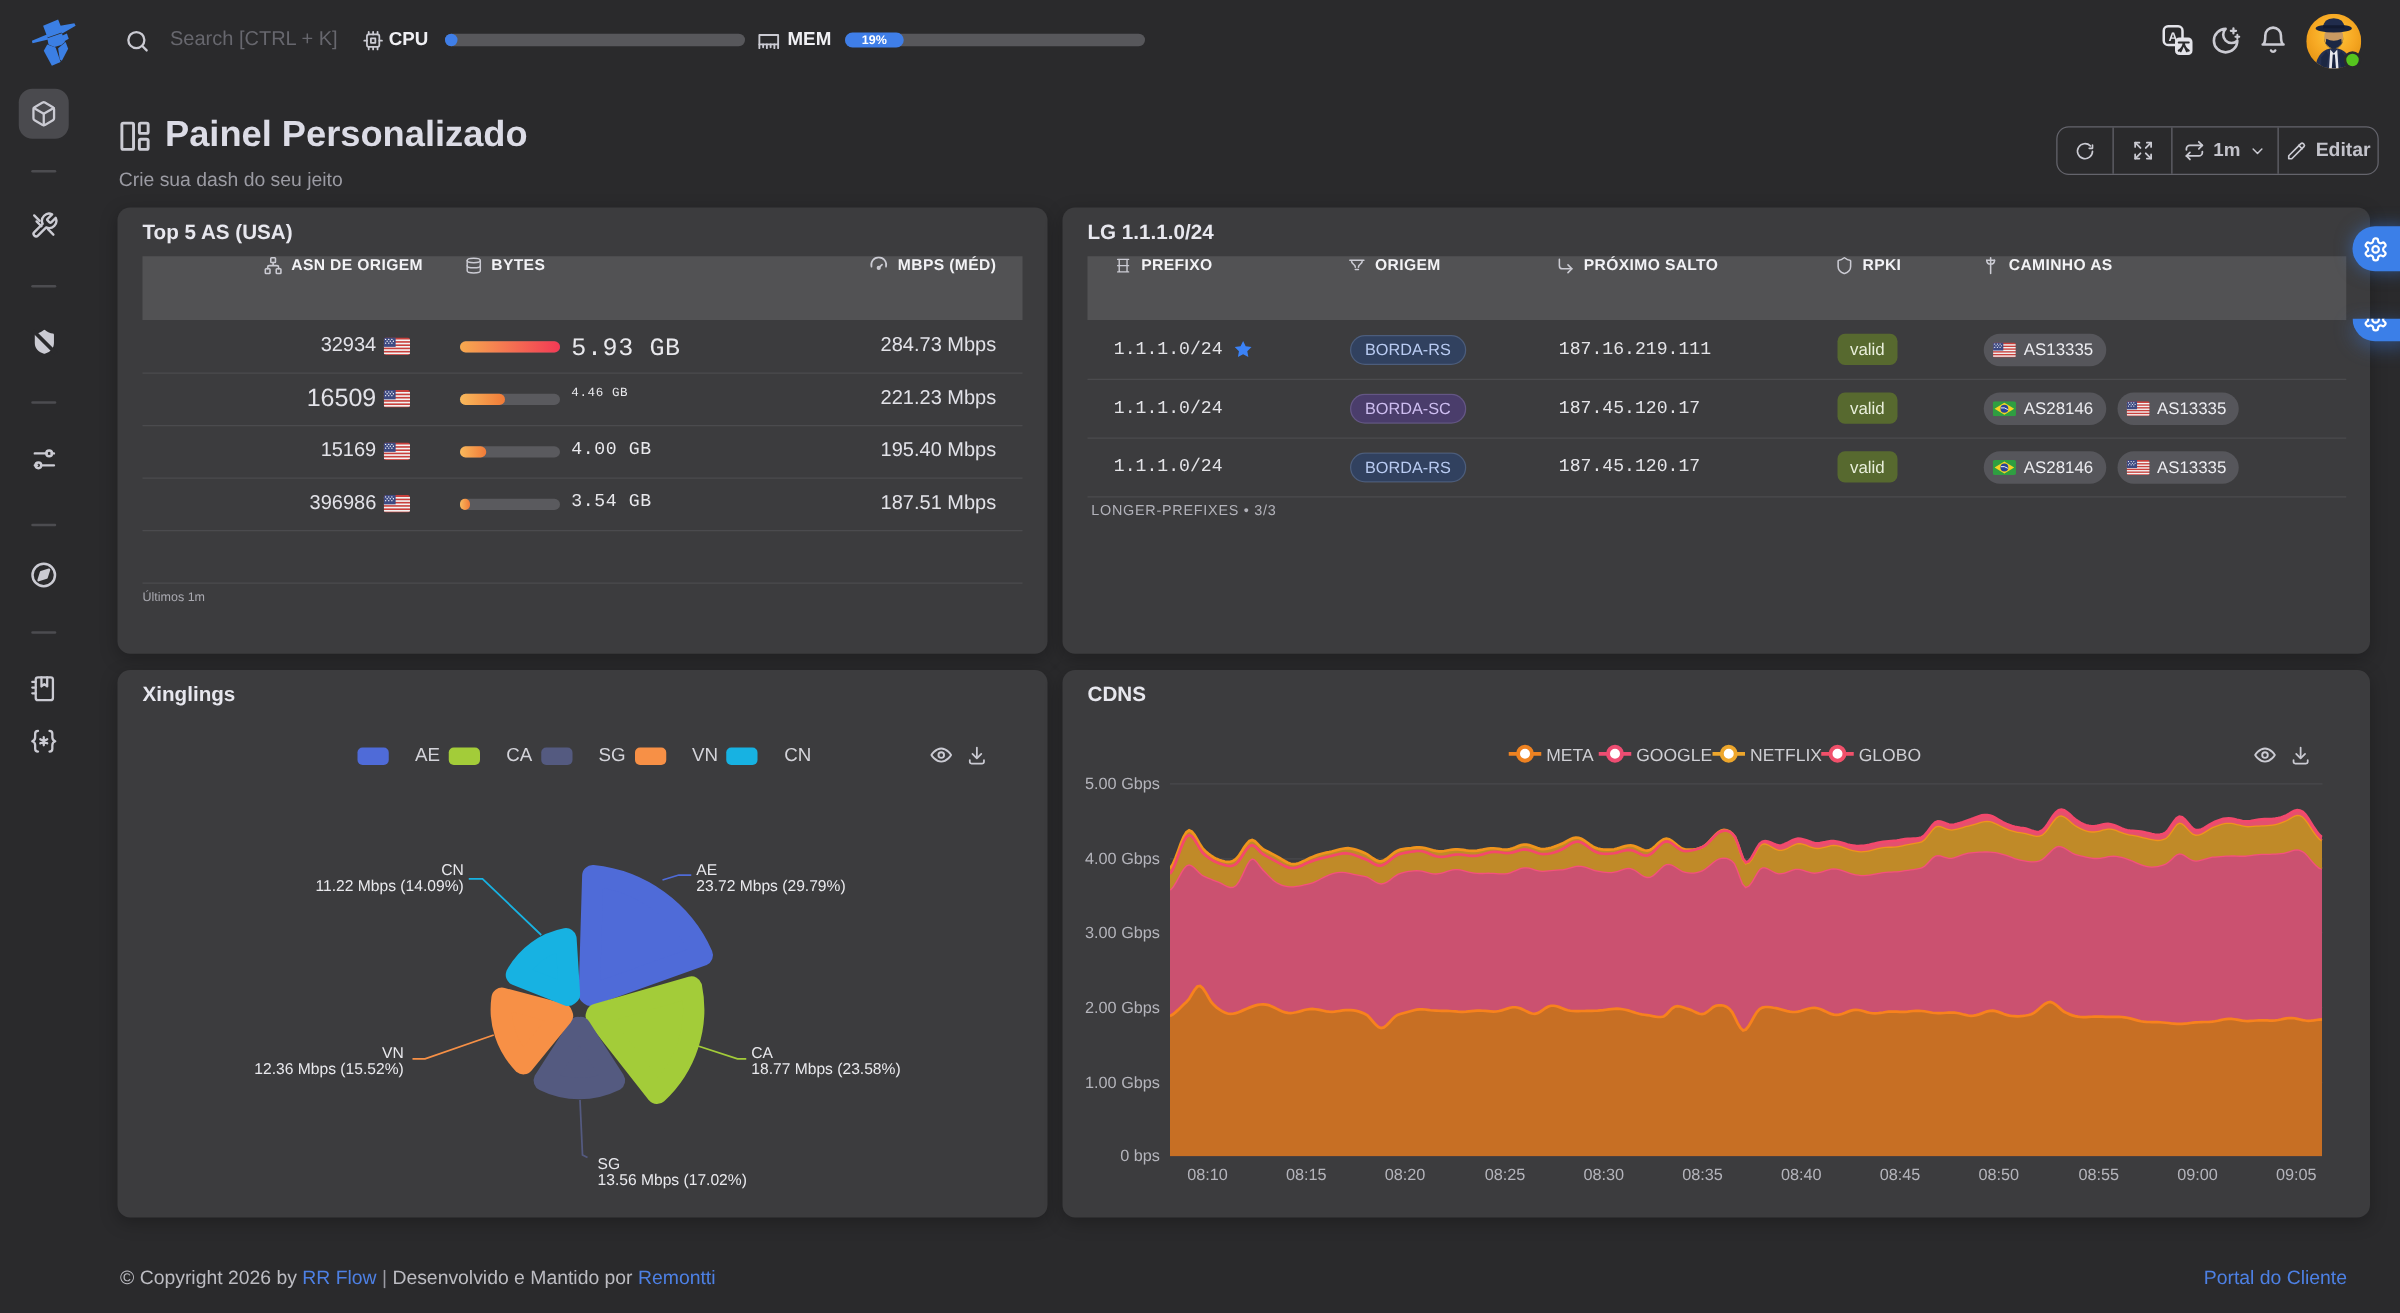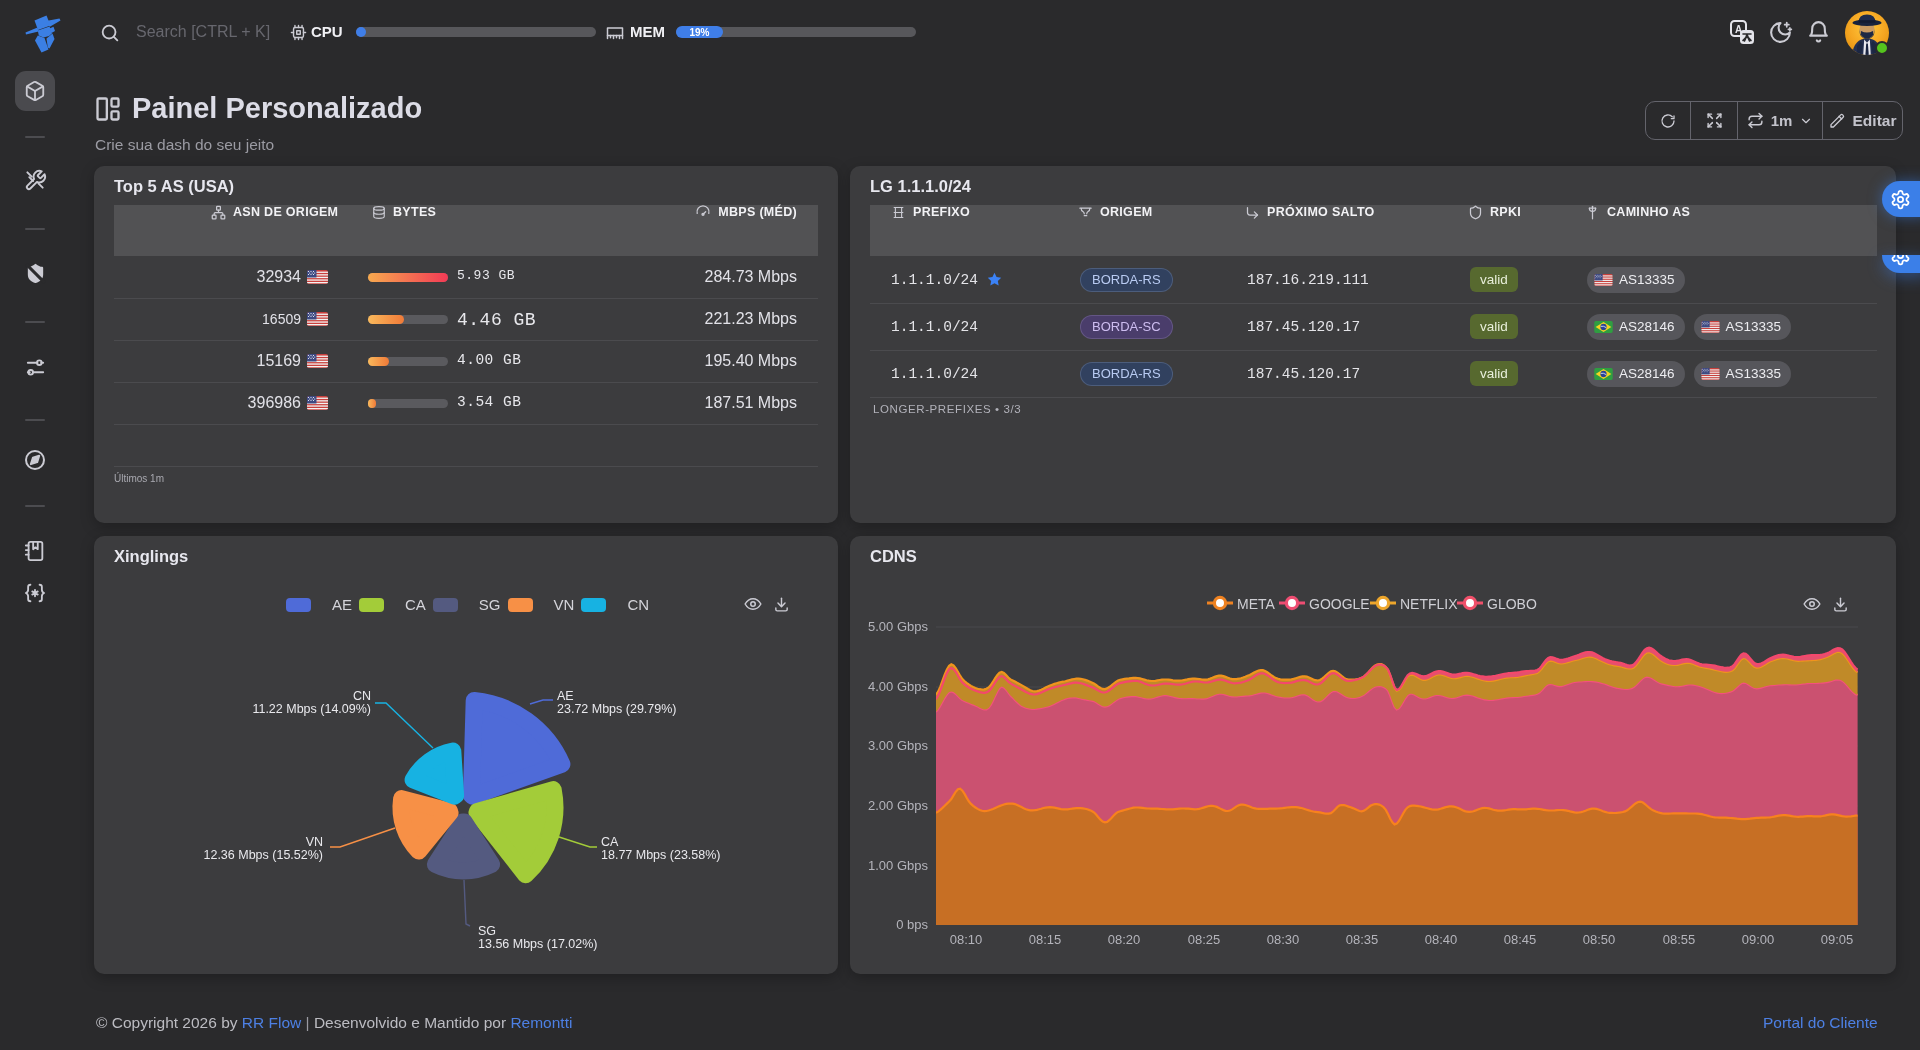--- a/index.html
+++ b/index.html
@@ -272,26 +272,26 @@
             <circle cx="5.2" cy="3" r=".55"></circle>
             <circle cx="7.7" cy="3" r=".55"></circle>
             <circle cx="1.5" cy="4.5" r=".55"></circle>
             <circle cx="4" cy="4.5" r=".55"></circle>
             <circle cx="6.5" cy="4.5" r=".55"></circle>
           </g>
         </svg>
       </div>
 <div class="abs" style="left:254px;top:17px;width:80px;height:9px;border-radius:5px;background:#5a5a5e"></div>
 <div class="abs" style="left:254px;top:17px;width:80px;height:9px;border-radius:5px;background:linear-gradient(90deg,#f7a94e,#f23a55)"></div>
-<div class="abs mono" style="left:343px;top:12px;font-size:13px;color:#e8e8ec;letter-spacing:.5px">5.93 GB</div>
+<div class="abs mono" style="left:343px;top:12px;font-size:20px;color:#e8e8ec;letter-spacing:.5px">5.93 GB</div>
 <div class="abs" style="left:0;top:0;width:683px;height:42px;display:flex;align-items:center;justify-content:flex-end;font-size:16px;color:#e2e2e8">284.73 Mbps</div>
 </div>
 <div class="sep" style="left:20px;top:132px;width:704px"></div>
 <div class="abs" style="left:20px;top:132px;width:704px;height:42px">
-<div class="abs" style="left:0;top:0;width:187px;height:42px;display:flex;align-items:center;justify-content:flex-end;font-size:14px;color:#e2e2e8">16509</div>
+<div class="abs" style="left:0;top:0;width:187px;height:42px;display:flex;align-items:center;justify-content:flex-end;font-size:20px;color:#e2e2e8">16509</div>
 <div class="abs" style="left:193px;top:14px">
         <svg width="21" height="14" viewBox="0 0 21 14" style="border-radius:2px;flex:none">
           <rect width="21" height="14" fill="#c9403c"></rect>
           <g fill="#f2f2f2">
             <rect y="1.6" width="21" height="1.3"></rect>
             <rect y="4.2" width="21" height="1.3"></rect>
             <rect y="6.8" width="21" height="1.3"></rect>
             <rect y="9.4" width="21" height="1.3"></rect>
             <rect y="12" width="21" height="1.3"></rect>
           </g>
@@ -304,21 +304,21 @@
             <circle cx="5.2" cy="3" r=".55"></circle>
             <circle cx="7.7" cy="3" r=".55"></circle>
             <circle cx="1.5" cy="4.5" r=".55"></circle>
             <circle cx="4" cy="4.5" r=".55"></circle>
             <circle cx="6.5" cy="4.5" r=".55"></circle>
           </g>
         </svg>
       </div>
 <div class="abs" style="left:254px;top:17px;width:80px;height:9px;border-radius:5px;background:#5a5a5e"></div>
 <div class="abs" style="left:254px;top:17px;width:36px;height:9px;border-radius:5px;background:linear-gradient(90deg,#f9b95c,#f07a38)"></div>
-<div class="abs mono" style="left:343px;top:12px;font-size:18px;color:#e8e8ec;letter-spacing:.5px">4.46 GB</div>
+<div class="abs mono" style="left:343px;top:12px;font-size:10px;color:#e8e8ec;letter-spacing:.5px">4.46 GB</div>
 <div class="abs" style="left:0;top:0;width:683px;height:42px;display:flex;align-items:center;justify-content:flex-end;font-size:16px;color:#e2e2e8">221.23 Mbps</div>
 </div>
 <div class="sep" style="left:20px;top:174px;width:704px"></div>
 <div class="abs" style="left:20px;top:174px;width:704px;height:42px">
 <div class="abs" style="left:0;top:0;width:187px;height:42px;display:flex;align-items:center;justify-content:flex-end;font-size:16px;color:#e2e2e8">15169</div>
 <div class="abs" style="left:193px;top:14px">
         <svg width="21" height="14" viewBox="0 0 21 14" style="border-radius:2px;flex:none">
           <rect width="21" height="14" fill="#c9403c"></rect>
           <g fill="#f2f2f2">
             <rect y="1.6" width="21" height="1.3"></rect>

